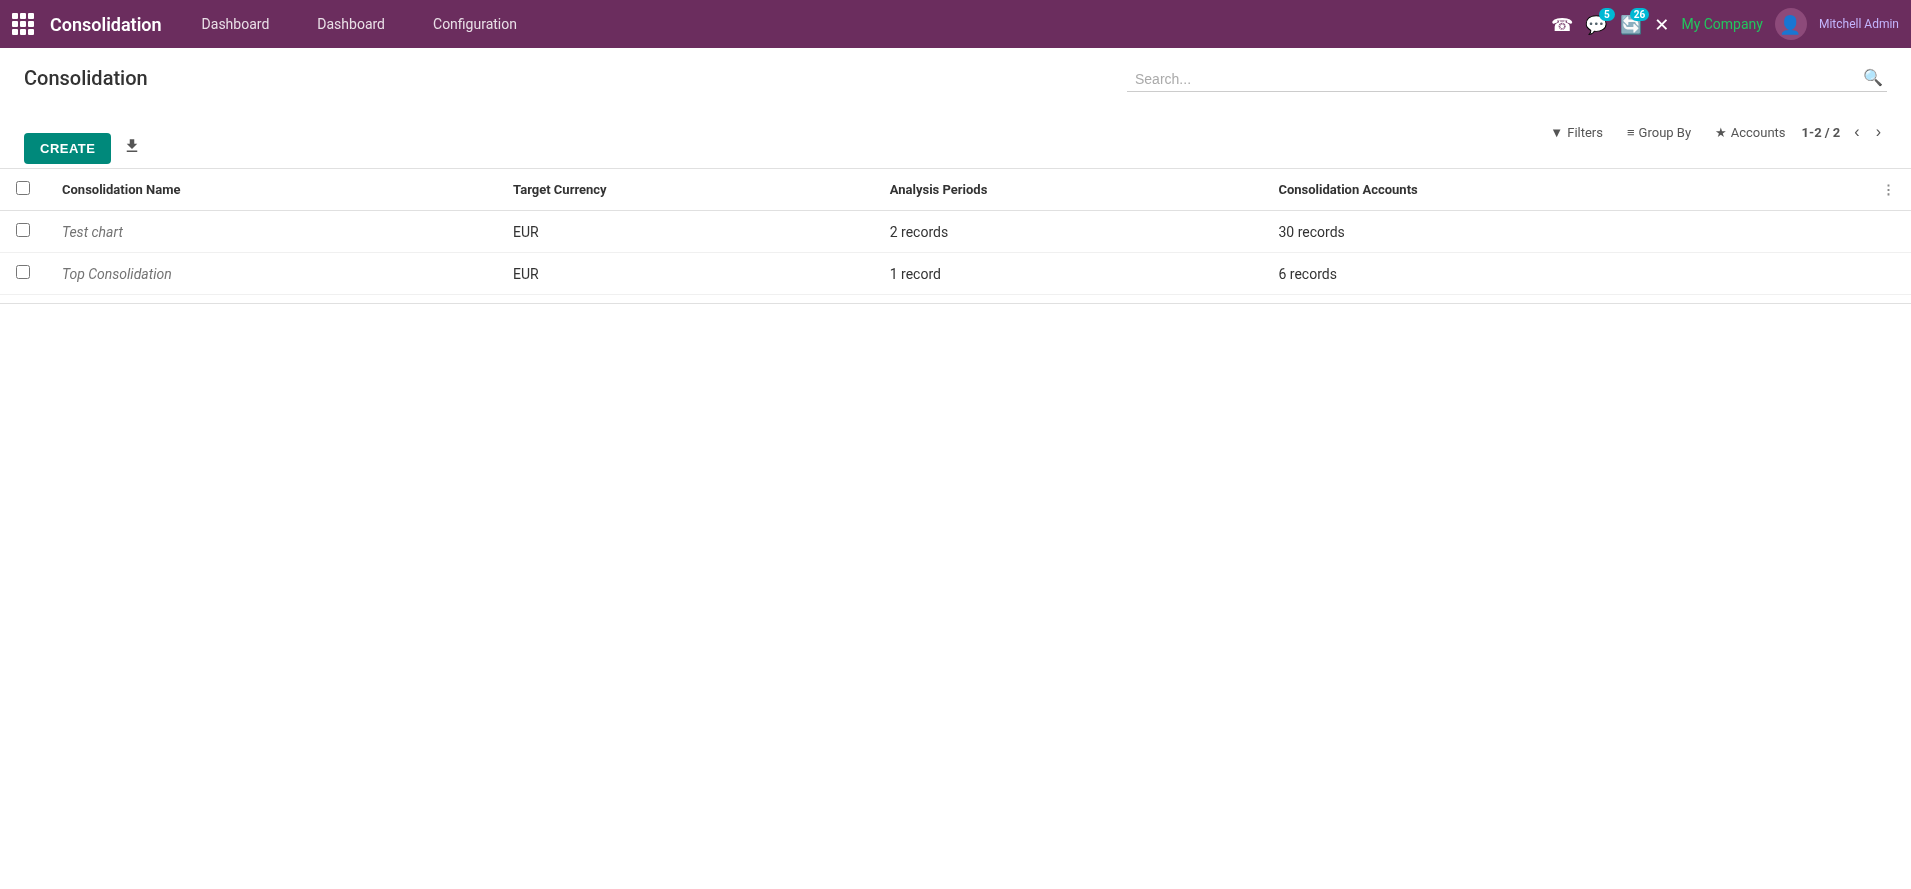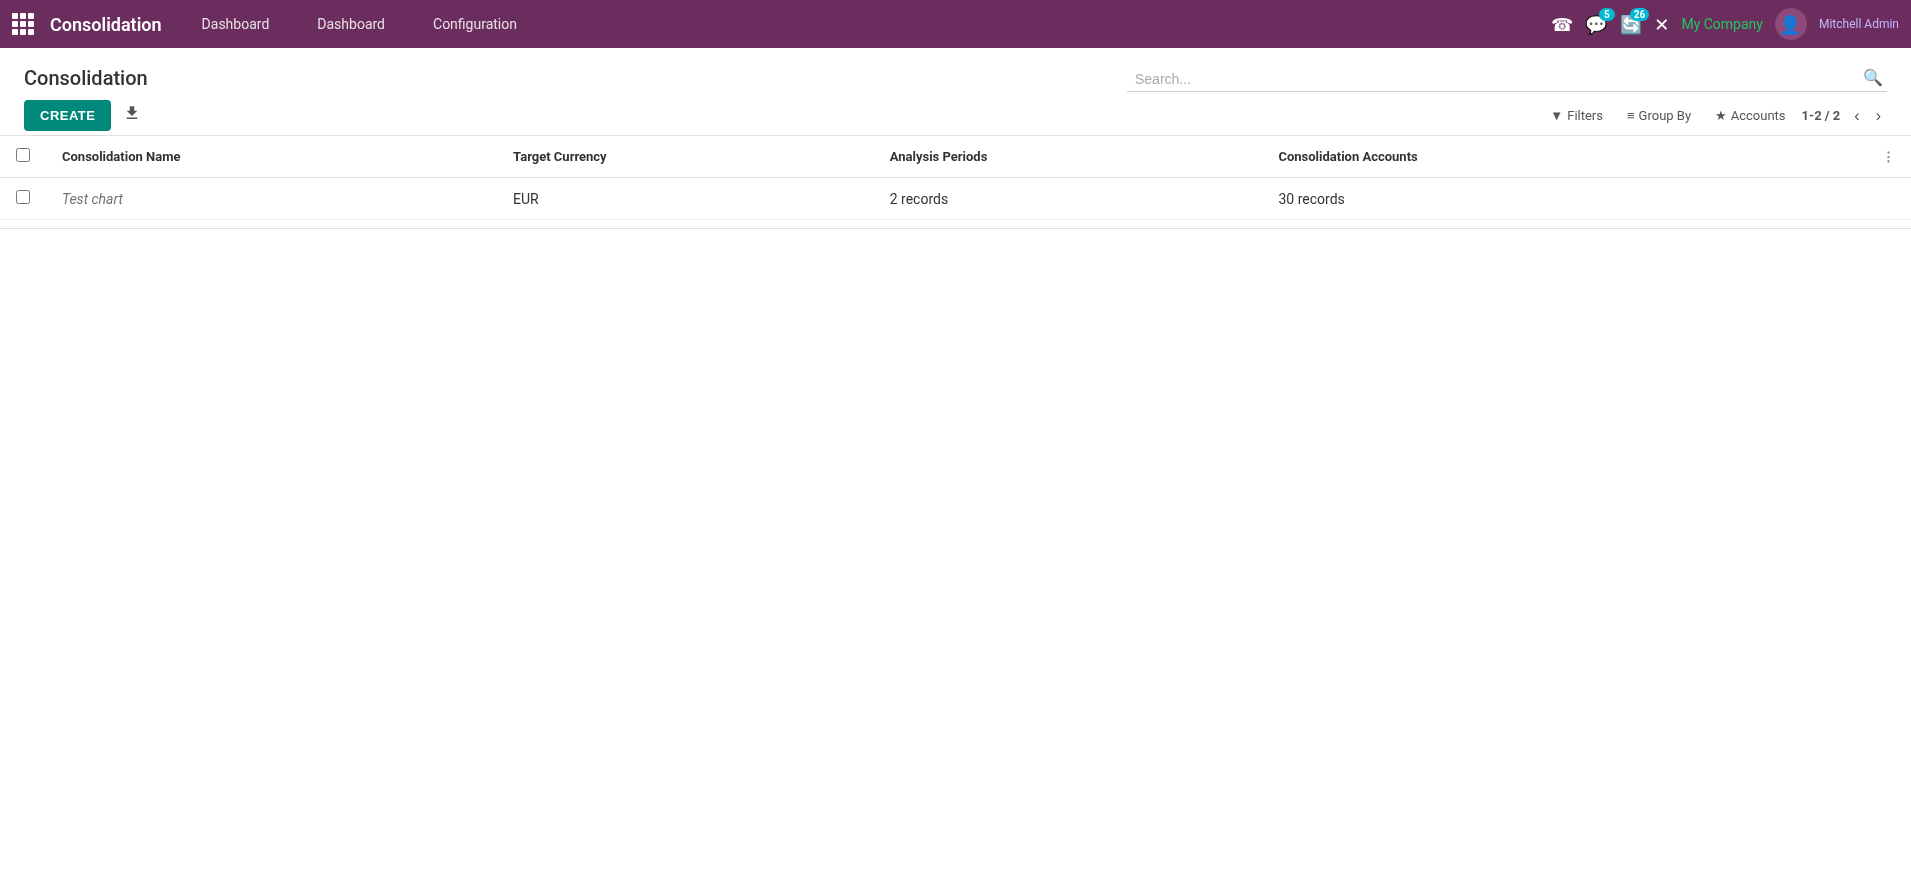--- a/index.html
+++ b/index.html
@@ -288,21 +288,21 @@
 
   <div class="top-bar">
     <h1 class="page-title">Consolidation</h1>
     <div class="search-bar">
       <input class="search-input" type="text" placeholder="Search..." style="">
       <span class="search-icon-btn">🔍</span>
     </div>
   </div>
 
   <div style="display:flex; align-items:center; padding: 0 24px 4px 24px; gap:8px;">
-    <div style="display:flex; align-items:center; gap:4px; flex:1;">
+    <div style="display:flex; align-items:center; gap:4px; flex:1;margin-top:33px;">
       <button class="btn-create">CREATE</button>
       <button class="btn-download" title="Download">
         <svg width="18" height="18" viewBox="0 0 24 24" fill="#555">
           <path d="M19 9h-4V3H9v6H5l7 7 7-7zM5 18v2h14v-2H5z"></path>
         </svg>
       </button>
     </div>
 
     <div class="filters-right">
       <div class="filter-btn">
@@ -343,17 +343,27 @@
         <tr class="table-row">
           <td>
             <input type="checkbox" class="row-checkbox" style="">
           </td>
           <td class="link-cell">Test chart</td>
           <td>EUR</td>
           <td>2 records</td>
           <td>30 records</td>
           <td></td>
         </tr>
+        <tr class="table-row">
+          <td>
+            <input type="checkbox" class="row-checkbox" style="">
+          </td>
+          <td class="link-cell">Top Consolidation</td>
+          <td>EUR</td>
+          <td>1 record</td>
+          <td>6 records</td>
+          <td></td>
+        </tr>
       </tbody>
     </table>
   </div>
   <div class="table-bottom-border" style="margin-top:8px;"></div>
 </div>
 
 </body></html>

